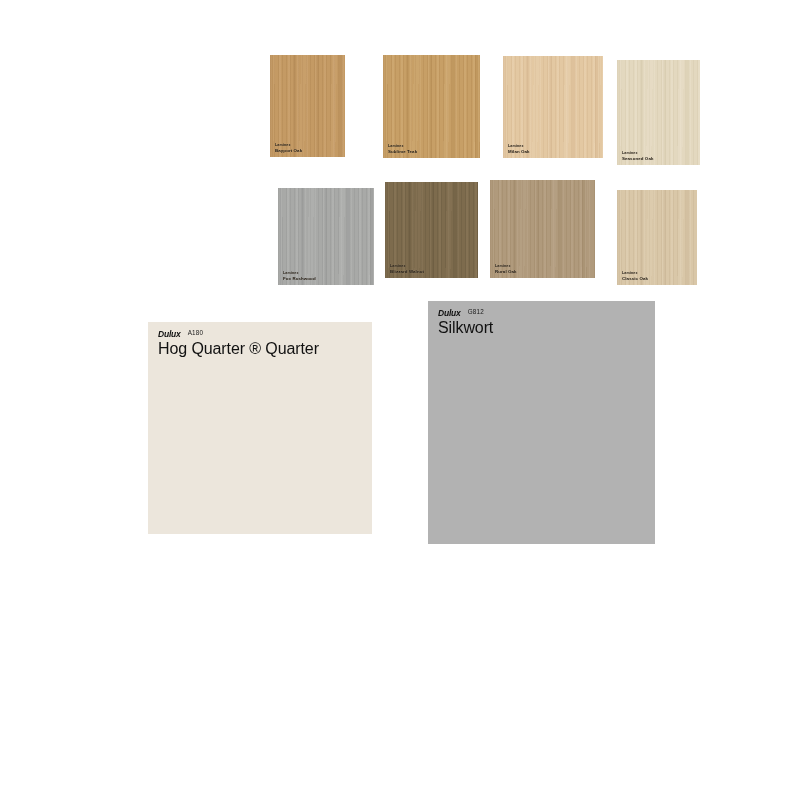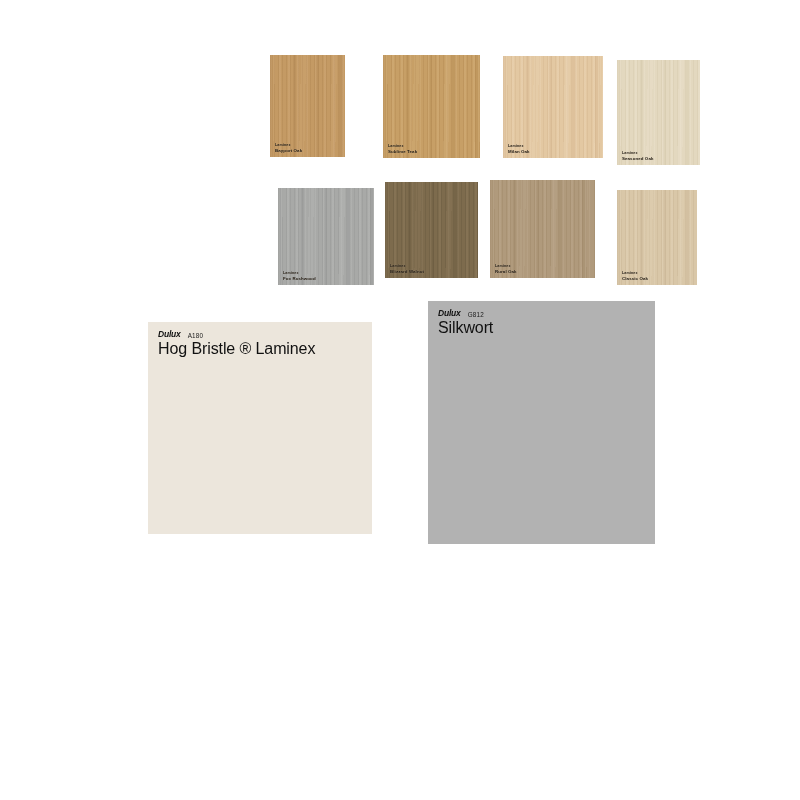--- a/index.html
+++ b/index.html
@@ -65,21 +65,21 @@
     overflow: hidden;
   }
   .paint-head {
     position: absolute;
     left: 10px;
     top: 7px;
     right: 6px;
   }
   .paint-meta {
     display: flex;
-    align-items: flex-end;
+    align-items: flex-start;
     gap: 7px;
     white-space: nowrap;
   }
   .dulux-logo {
     font-family: "Liberation Sans", sans-serif;
     font-weight: 700;
     font-style: italic;
     font-size: 8.5px;
     letter-spacing: -0.2px;
     color: #111111;
@@ -204,21 +204,21 @@
       </div>
     </div>
   </div>
 <div id="paint-layer">
     <div class="paint-card" style="left: 148px; top: 322px; width: 224px; height: 212px; background: rgb(236, 230, 220);">
       <div class="paint-head">
         <div class="paint-meta">
           <span class="dulux-logo">Dulux</span>
           <span class="paint-code">A180</span>
         </div>
-        <span class="paint-name">Hog Bristle ® Laminex</span>
+        <span class="paint-name">Hog Quarter ® Quarter</span>
       </div>
     </div>
     <div class="paint-card" style="left: 428px; top: 301px; width: 227px; height: 243px; background: rgb(178, 178, 178);">
       <div class="paint-head">
         <div class="paint-meta">
           <span class="dulux-logo">Dulux</span>
           <span class="paint-code">G812</span>
         </div>
         <span class="paint-name">Silkwort</span>
       </div>

